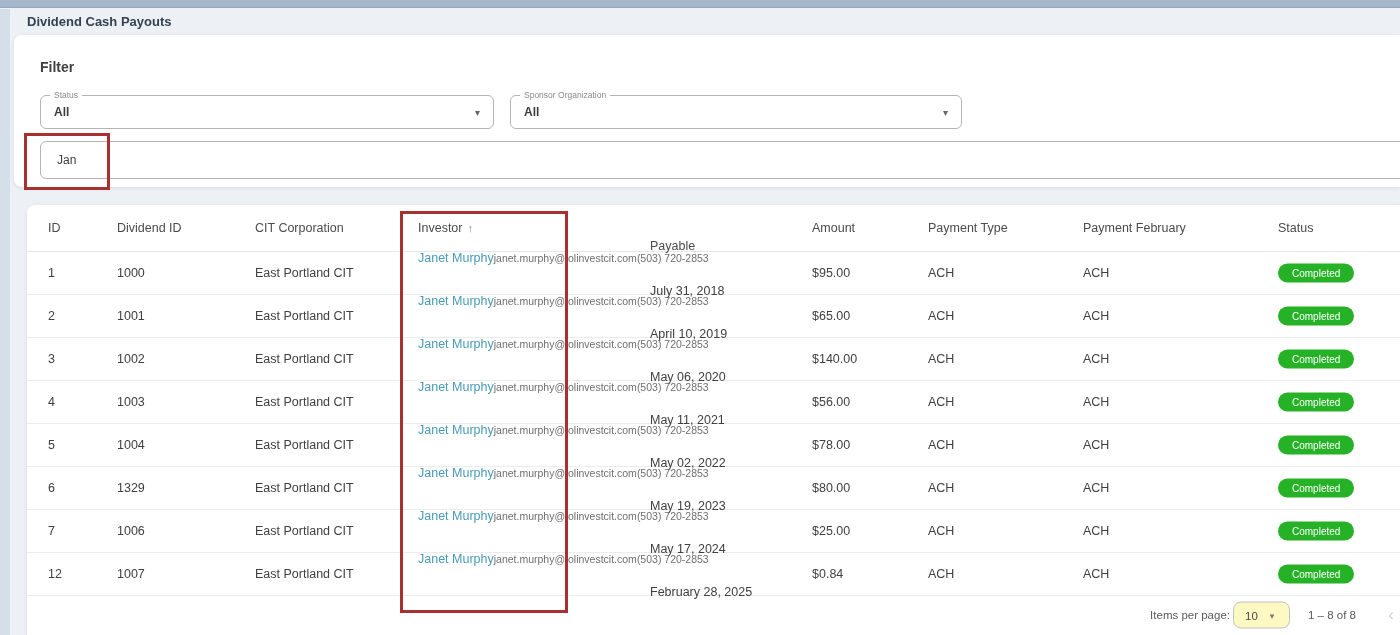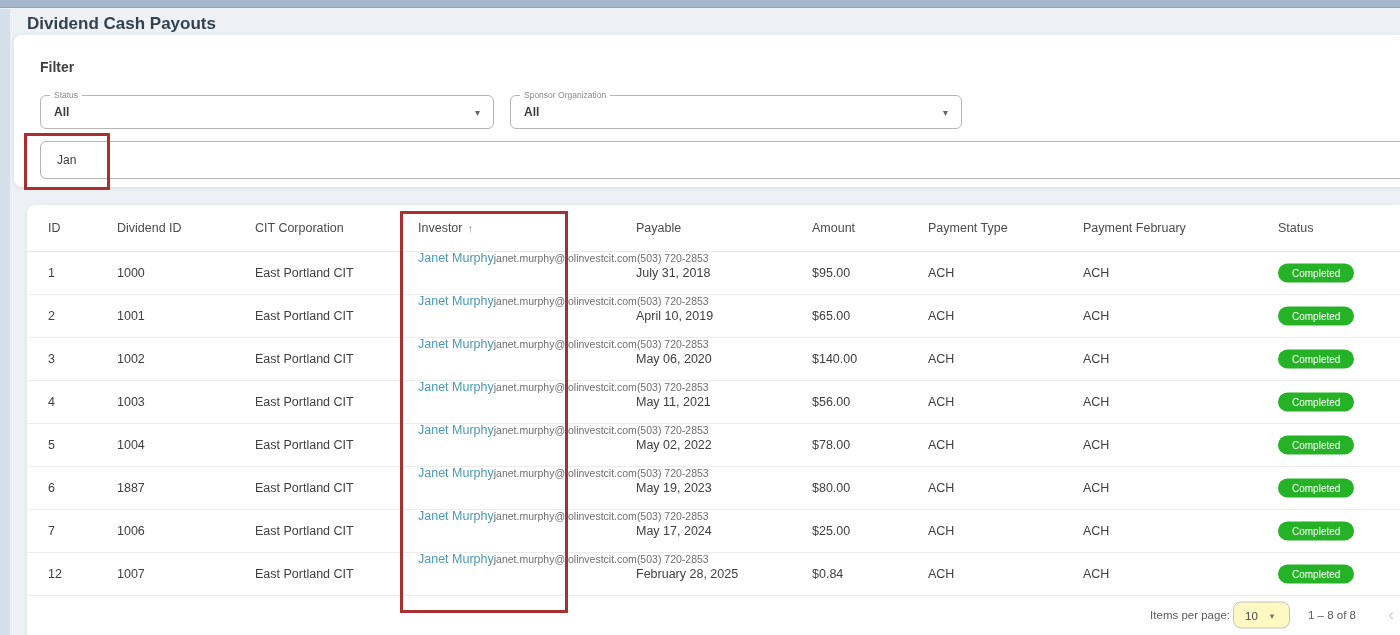--- a/index.html
+++ b/index.html
@@ -14,21 +14,21 @@
   .topbar {
     position: absolute; left: 0; top: 0; width: 1400px; height: 8px;
     background: #a5b8cb; border-bottom: 1px solid #8fa7bf;
   }
   .left-strip {
     position: absolute; left: 0; top: 9px; width: 10px; bottom: 0;
     background: #d5dfe9;
   }
   .page-title {
     position: absolute; left: 27px; top: 14px;
-    font-size: 17px; font-weight: 700; color: #33424e;
+    font-size: 13px; font-weight: 700; color: #33424e;
   }
   
   .filter-card {
     position: absolute; left: 14px; right: 0; top: 35px; height: 152px;
     background: #ffffff; border-radius: 8px 0 0 8px;
     box-shadow: 0 1px 4px rgba(25,39,52,0.10);
   }
   .filter-heading {
     position: absolute; left: 26px; top: 24px;
     font-size: 14px; font-weight: 700; color: #3f3f3f;
@@ -73,21 +73,21 @@
   .sort-arrow { color: #8f8f8f; font-size: 11px; margin-left: 5px; }
   .trow { position: relative; height: 43px; border-bottom: 1px solid #ececec; }
   .cell {
     position: absolute; top: 50%; transform: translateY(-50%);
     font-size: 12.5px; color: #404040; white-space: nowrap;
   }
   .col-id        { left: 21px; }
   .col-dividend  { left: 90px; }
   .col-cit       { left: 228px; }
   .col-investor  { left: 391px; }
-  .col-payable   { left: 609px; }
+  .col-payable   { left: 623px; margin-top: 18px; }
   .col-amount    { left: 785px; }
   .col-ptype     { left: 901px; }
   .col-pref      { left: 1056px; }
   .col-status    { left: 1251px; }
   .cell.c-investor {
     top: 0; transform: none; height: 100%;
     display: flex; flex-direction: row; justify-content: center;
     line-height: 13.5px;
   }
   .inv-name  { font-size: 12.5px; color: #4a9bb7; text-decoration: none; cursor: pointer; }
@@ -254,21 +254,21 @@
     <span class="cell col-amount">$78.00</span>
     <span class="cell col-ptype">ACH</span>
     <span class="cell col-status">
       <span class="badge">Completed</span>
     </span>
     <span class="cell col-pref">ACH</span>
   </div>
 
   <div class="trow">
     <span class="cell col-id">6</span>
-    <span class="cell col-dividend">1887</span>
+    <span class="cell col-dividend">1329</span>
     <span class="cell col-cit">East Portland CIT</span>
     <span class="cell c-investor col-investor">
       <a class="inv-name">Janet Murphy</a>
       <span class="inv-email">janet.murphy@tolinvestcit.com</span>
       <span class="inv-phone">(503) 720-2853</span>
     </span>
     <span class="cell col-payable">May 19, 2023</span>
     <span class="cell col-amount">$80.00</span>
     <span class="cell col-ptype">ACH</span>
     <span class="cell col-status">

